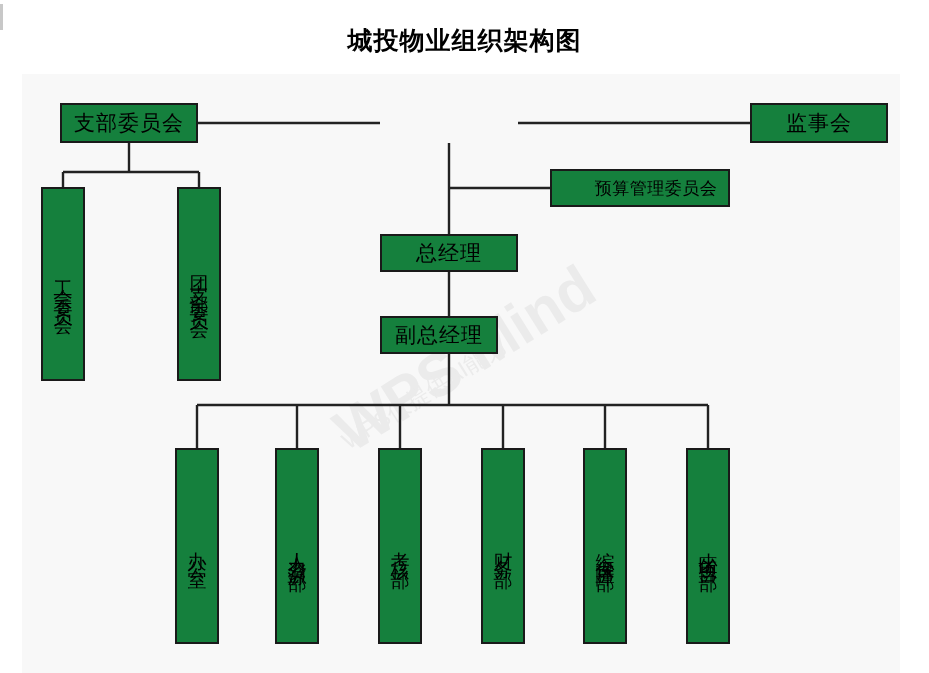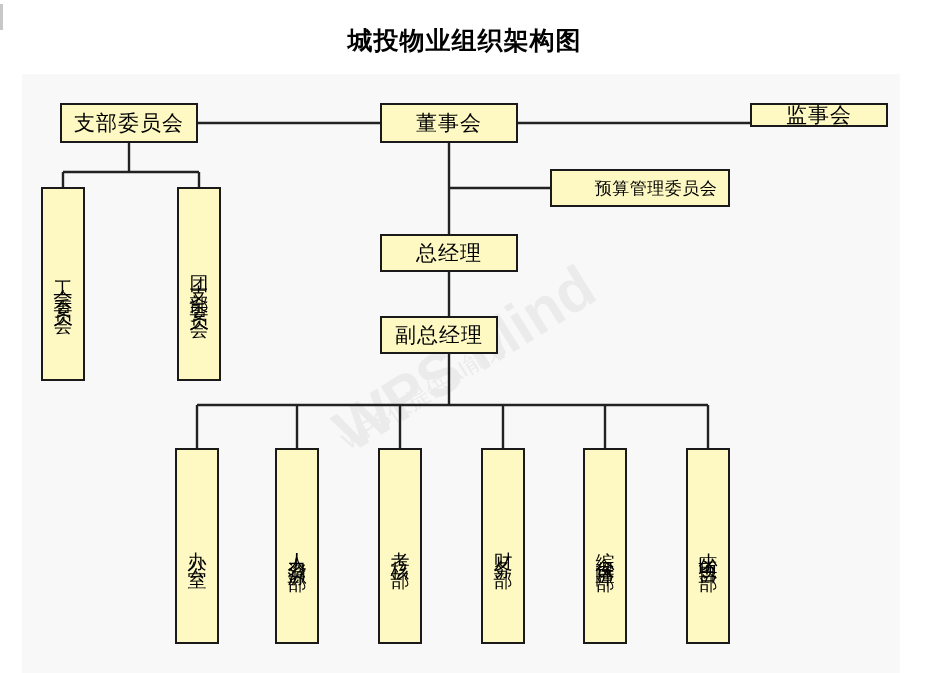--- a/index.html
+++ b/index.html
@@ -51,21 +51,21 @@
     font-weight: bold;
     color: #000000;
     letter-spacing: 1px;
     font-family: "Liberation Serif", "DejaVu Serif", serif;
   }
 
   
   .node {
     position: absolute;
     box-sizing: border-box;
-    background: #fef9c3;
+    background: #15803d;
     border: 2px solid #1a1a1a;
     display: flex;
     align-items: center;
     justify-content: center;
     color: #000000;
     font-family: "Liberation Serif", "DejaVu Serif", serif;
   }
   .node.horiz {
     font-size: 21px;
     letter-spacing: 1px;
@@ -165,25 +165,22 @@
     <line x1="400" y1="401" x2="400" y2="444"></line>
     <line x1="503" y1="401" x2="503" y2="444"></line>
     <line x1="605" y1="401" x2="605" y2="444"></line>
     <line x1="708" y1="401" x2="708" y2="444"></line>
   </svg>
 
   <div class="node horiz" style="left:60px;  top:99px;  width:138px; height:40px;">
     <span>支部委员会</span>
   </div>
 
-  <div class="node horiz" style="left:380px; top:99px;  width:138px; height:40px;">
-    <span>董事会</span>
-  </div>
-
-  <div class="node horiz" style="left:750px; top:99px;  width:138px; height:24px;">
+
+  <div class="node horiz" style="left:750px; top:99px;  width:138px; height:40px;">
     <span>监事会</span>
   </div>
 
   <div class="node horiz small" style="left:550px; top:165px; width:180px; height:38px;padding-left:32px;">
     <span>预算管理委员会</span>
   </div>
 
   <div class="node horiz" style="left:380px; top:230px; width:138px; height:38px;">
     <span>总经理</span>
   </div>

